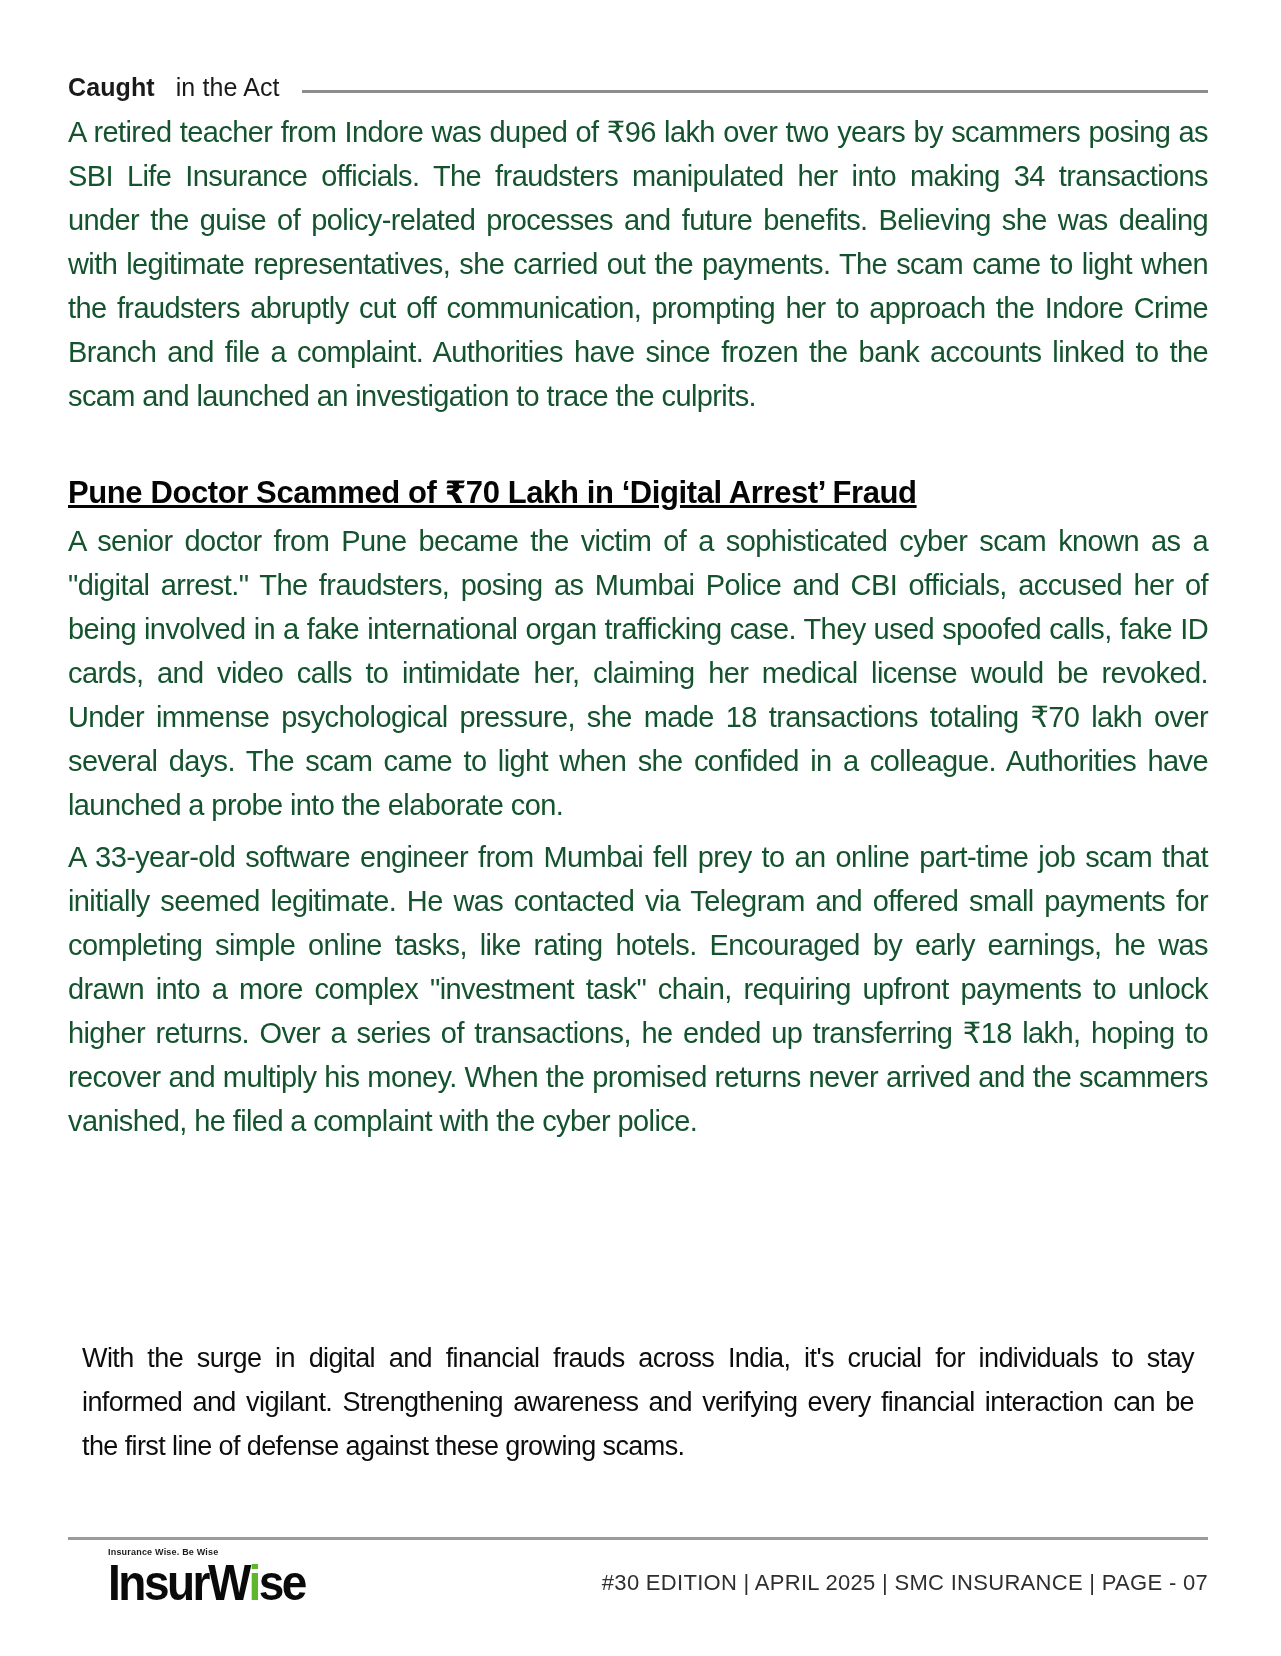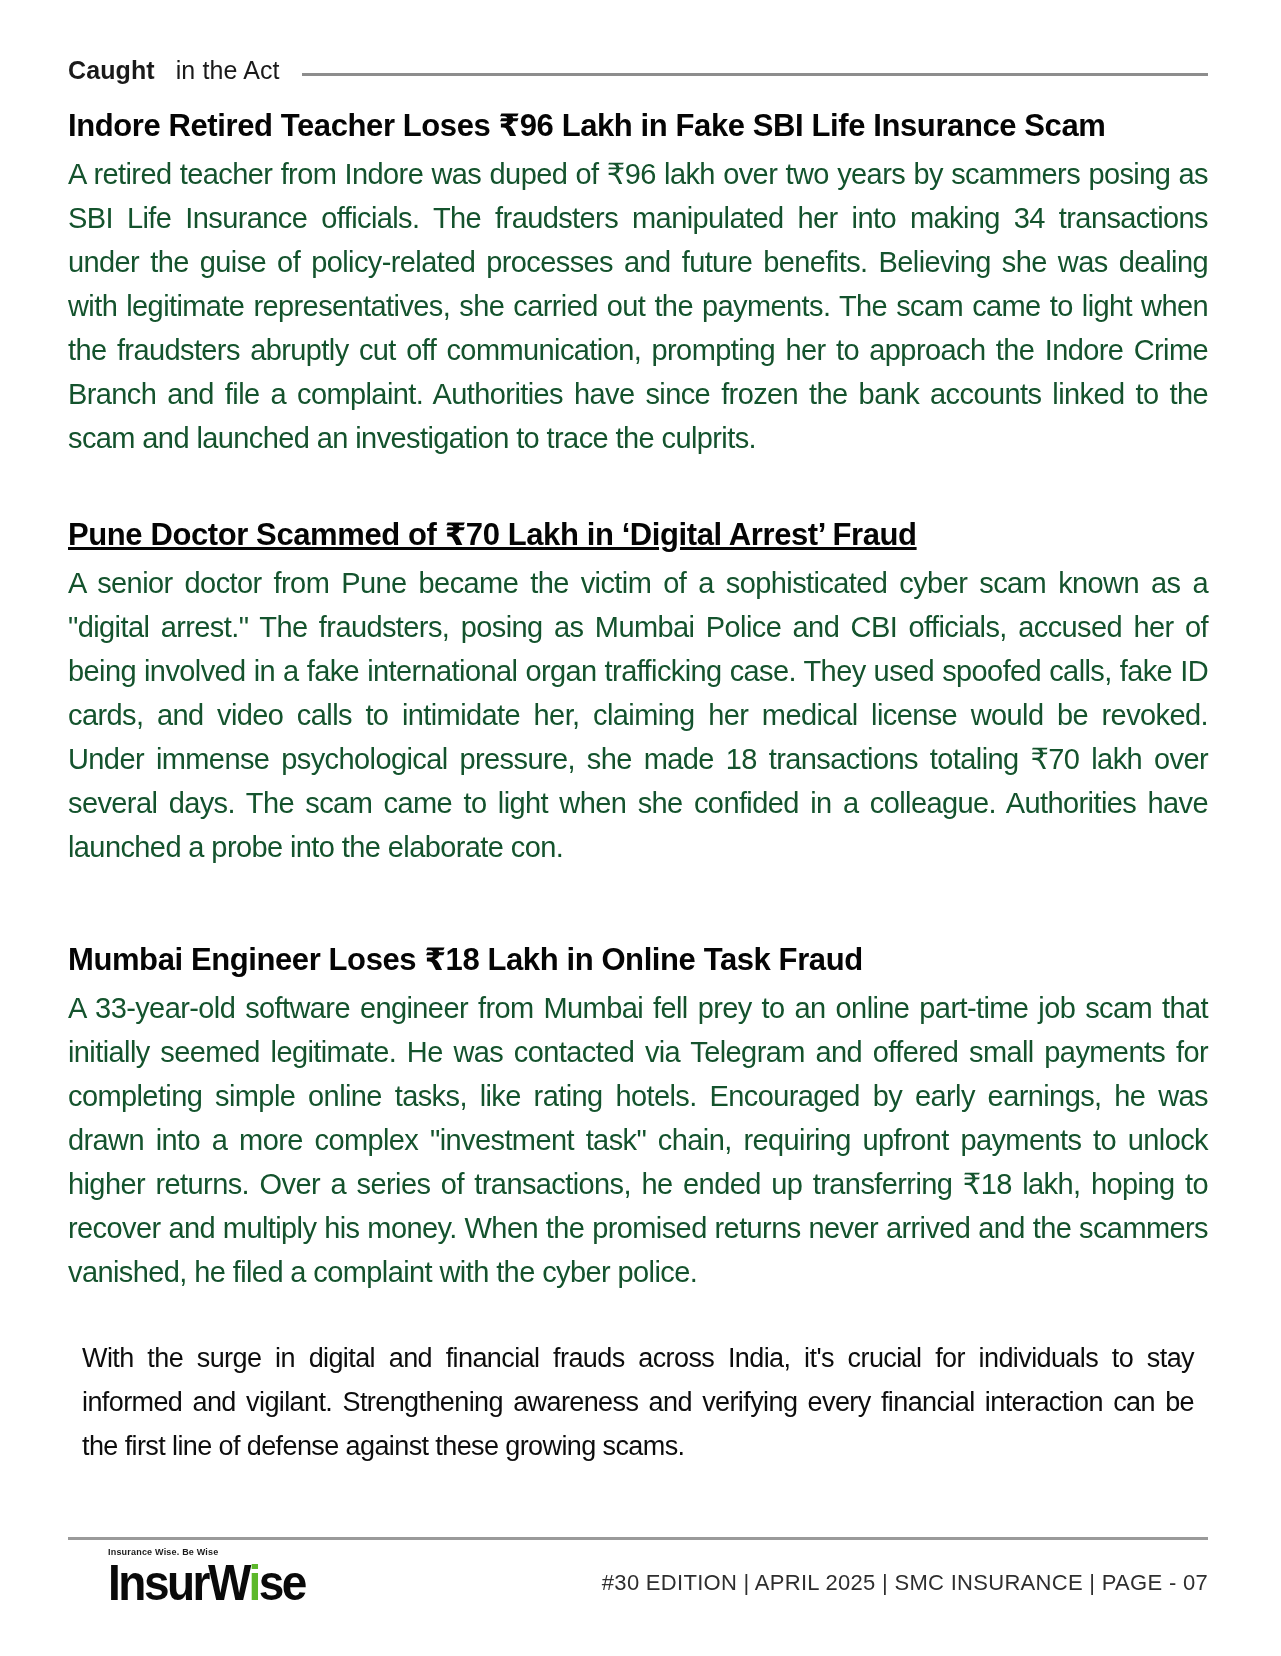--- a/index.html
+++ b/index.html
@@ -9,21 +9,21 @@
     background: #ffffff;
     font-family: "Liberation Sans", "DejaVu Sans", sans-serif;
     color: #0b0b0b;
     -webkit-font-smoothing: antialiased;
   }
   .page {
     position: relative;
     width: 1281px;
     height: 1656px;
     box-sizing: border-box;
-    padding: 56px 73px 0 68px;
+    padding: 73px 73px 0 68px;
     overflow: hidden;
     background: #ffffff;
   }
   
   .kicker {
     display: flex;
     align-items: center;
     font-size: 25px;
     color: #1a1a1a;
     letter-spacing: 0.1px;
@@ -121,31 +121,29 @@
 
 <div class="page">
 
   <div class="kicker">
     <span class="kicker-bold">Caught</span>
     <span class="kicker-rest">in the Act</span>
     <span class="kicker-rule"></span>
   </div>
 
   <div class="story">
-    <h2 class="story-heading first">Indore Retired Teacher Loses ₹96 Lakh in Fake SBI Life Insurance Scam</h2>
     <p class="story-body">A retired teacher from Indore was duped of ₹96 lakh over two years by scammers posing as SBI Life Insurance officials. The fraudsters manipulated her into making 34 transactions under the guise of policy-related processes and future benefits. Believing she was dealing with legitimate representatives, she carried out the payments. The scam came to light when the fraudsters abruptly cut off communication, prompting her to approach the Indore Crime Branch and file a complaint. Authorities have since frozen the bank accounts linked to the scam and launched an investigation to trace the culprits.</p>
   </div>
 
   <div class="story">
     <h2 class="story-heading second">Pune Doctor Scammed of ₹70 Lakh in ‘Digital Arrest’ Fraud</h2>
     <p class="story-body">A senior doctor from Pune became the victim of a sophisticated cyber scam known as a "digital arrest." The fraudsters, posing as Mumbai Police and CBI officials, accused her of being involved in a fake international organ trafficking case. They used spoofed calls, fake ID cards, and video calls to intimidate her, claiming her medical license would be revoked. Under immense psychological pressure, she made 18 transactions totaling ₹70 lakh over several days. The scam came to light when she confided in a colleague. Authorities have launched a probe into the elaborate con.</p>
   </div>
 
   <div class="story">
-    <h2 class="story-heading third">Mumbai Engineer Loses ₹18 Lakh in Online Task Fraud</h2>
     <p class="story-body">A 33-year-old software engineer from Mumbai fell prey to an online part-time job scam that initially seemed legitimate. He was contacted via Telegram and offered small payments for completing simple online tasks, like rating hotels. Encouraged by early earnings, he was drawn into a more complex "investment task" chain, requiring upfront payments to unlock higher returns. Over a series of transactions, he ended up transferring ₹18 lakh, hoping to recover and multiply his money. When the promised returns never arrived and the scammers vanished, he filed a complaint with the cyber police.</p>
   </div>
 
   <p class="closing-paragraph">With the surge in digital and financial frauds across India, it's crucial for individuals to stay informed and vigilant. Strengthening awareness and verifying every financial interaction can be the first line of defense against these growing scams.</p>
 
   <div class="footer-divider"></div>
 
   <div class="footer">
     <div class="logo">
       <span class="logo-tagline">Insurance Wise. Be Wise</span>

